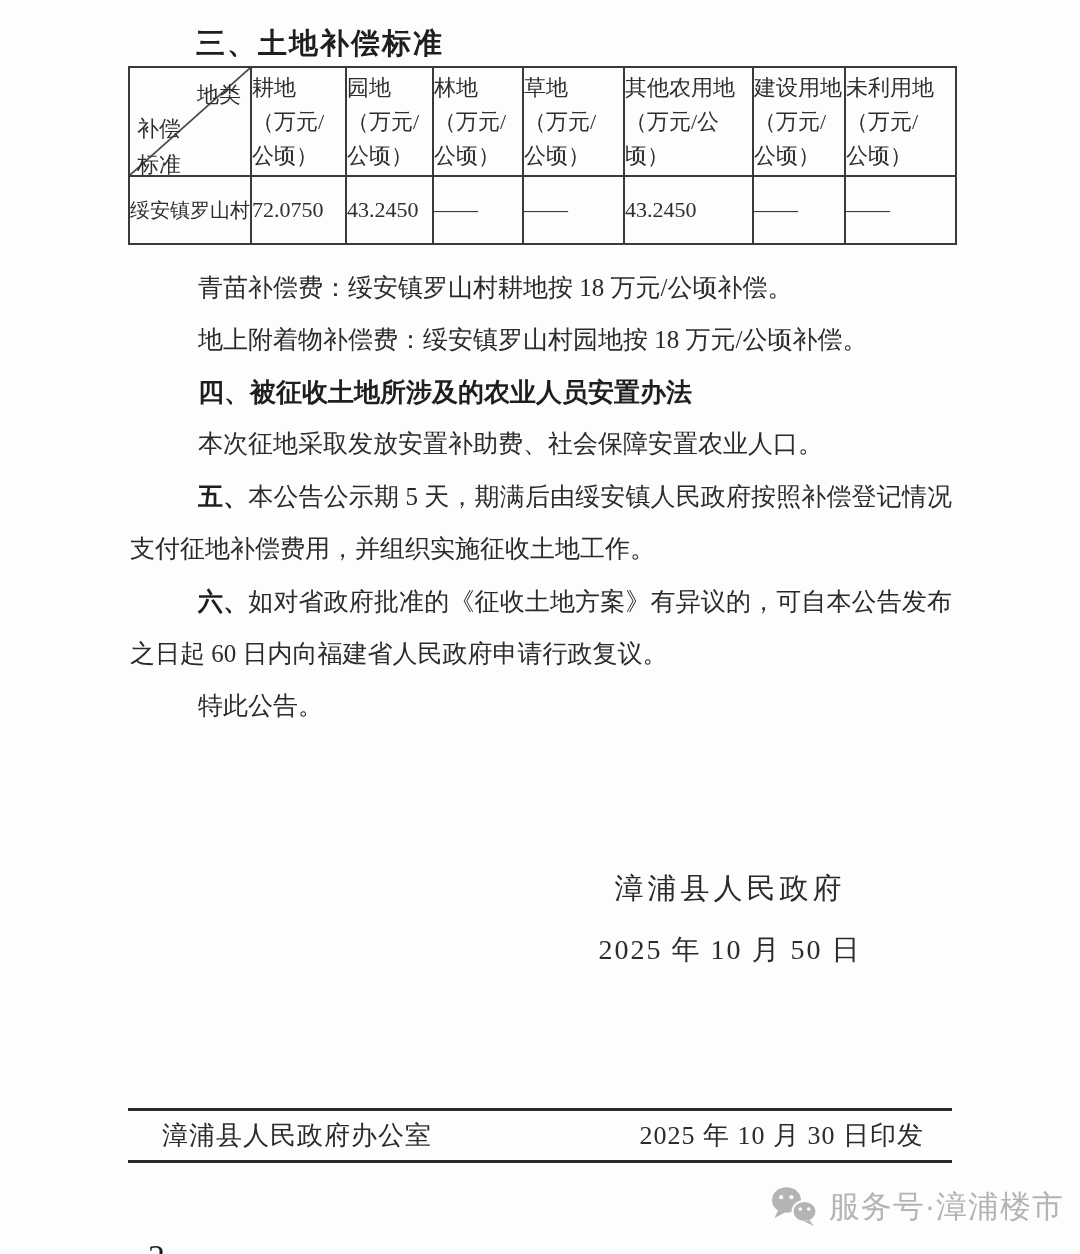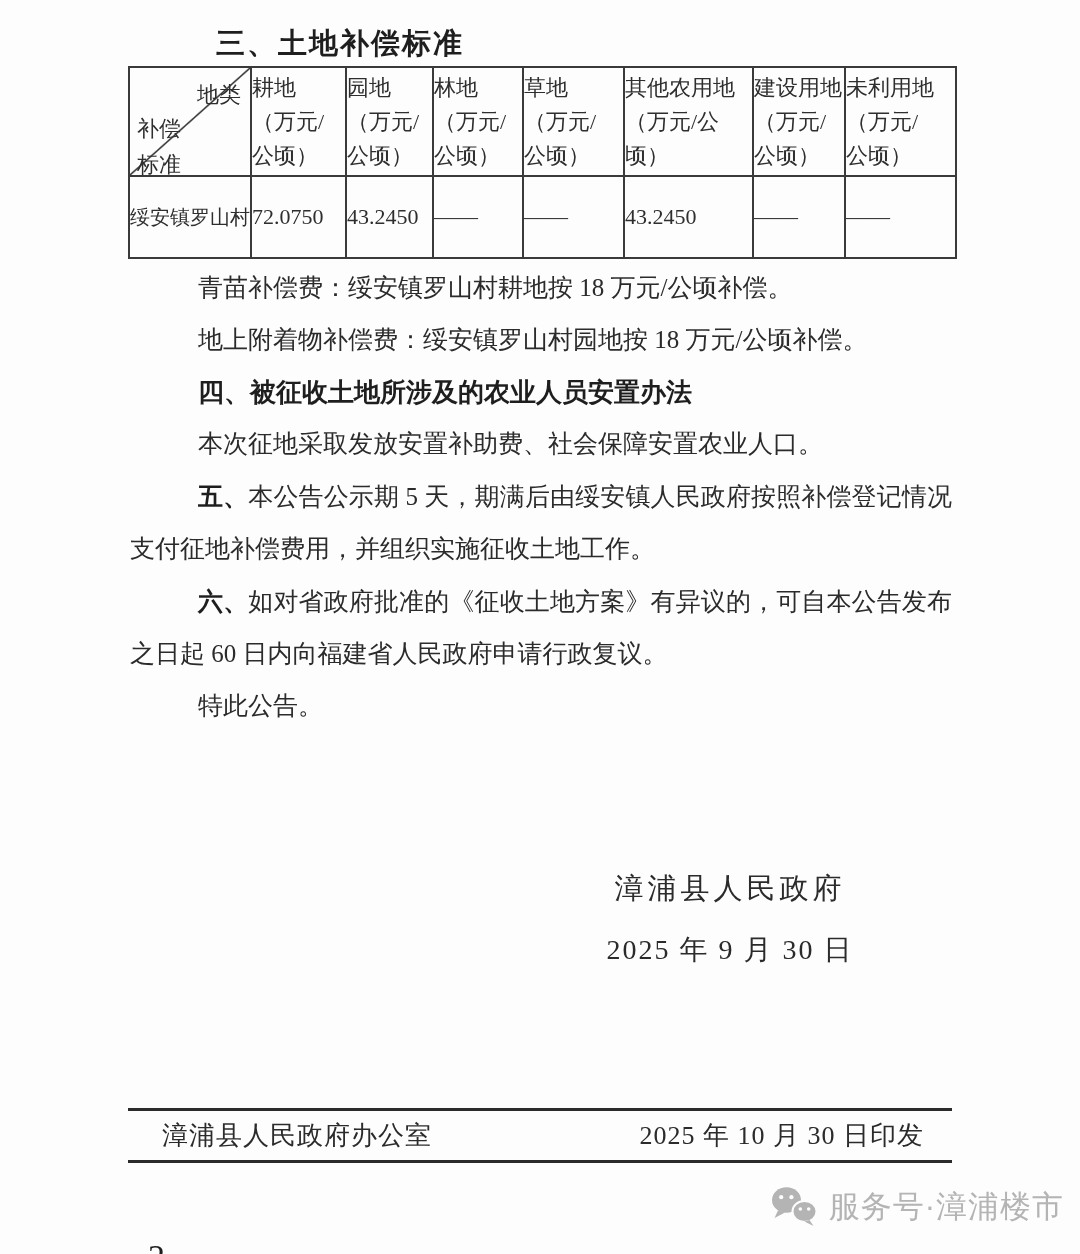--- a/index.html
+++ b/index.html
@@ -5,33 +5,33 @@
   * { margin:0; padding:0; box-sizing:border-box; }
   html,body { width:1080px; height:1254px; background:#ffffff; }
   .page {
     position:relative; width:1080px; height:1254px;
     background:#fdfdfd; overflow:hidden;
     font-family:"Liberation Serif", serif;
     color:#2b2b2b;
   }
   
   .sec3-title {
-    position:absolute; left:216px; top:24px;
+    position:absolute; left:196px; top:24px;
     font-family:Liberation Serif, serif;
     font-weight:bold; font-size:29px; letter-spacing:2px; color:#1e1e1e;
   }
   
   table.comp-table {
     position:absolute; left:128px; top:66px; width:827px;
     border-collapse:collapse; table-layout:fixed;
     font-size:22px; color:#2e2e2e;
   }
   table.comp-table td { border:2px solid #3a3a3a; vertical-align:middle; padding:0; }
   tr.header-row td { height:109px; }
-  tr.data-row td { height:82px; }
+  tr.data-row td { height:68px; }
   .hdr-line { line-height:34px; }
   td.hdr-cell { padding-top:3px; }
   td.hdr-cell.two-line { padding-top:0; }
   td.corner {
     position:relative;
     background:linear-gradient(to bottom right,
       transparent calc(50% - 1.4px), #3a3a3a calc(50% - 0.2px),
       #3a3a3a calc(50% + 0.2px), transparent calc(50% + 1.4px));
   }
   .corner-tr { position:absolute; top:12px; right:9px; }
@@ -153,21 +153,21 @@
     <p>地上附着物补偿费：绥安镇罗山村园地按 18 万元/公顷补偿。</p>
     <h3>四、被征收土地所涉及的农业人员安置办法</h3>
     <p>本次征地采取发放安置补助费、社会保障安置农业人口。</p>
     <p><span class="num-bold">五、</span><span>本公告公示期 5 天，期满后由绥安镇人民政府按照补偿登记情况支付征地补偿费用，并组织实施征收土地工作。</span></p>
     <p><span class="num-bold">六、</span><span>如对省政府批准的《征收土地方案》有异议的，可自本公告发布之日起 60 日内向福建省人民政府申请行政复议。</span></p>
     <p>特此公告。</p>
   </div>
 
   <div class="signature">
     <div class="sig-issuer">漳浦县人民政府</div>
-    <div class="sig-date">2025 年 9 月 30 日</div>
+    <div class="sig-date">2025 年 10 月 50 日</div>
   </div>
 
   <div class="footer">
     <div class="rule"></div>
     <div class="footer-row">
       <span>漳浦县人民政府办公室</span>
       <span>2025 年 10 月 30 日印发</span>
     </div>
     <div class="rule"></div>
   </div>

